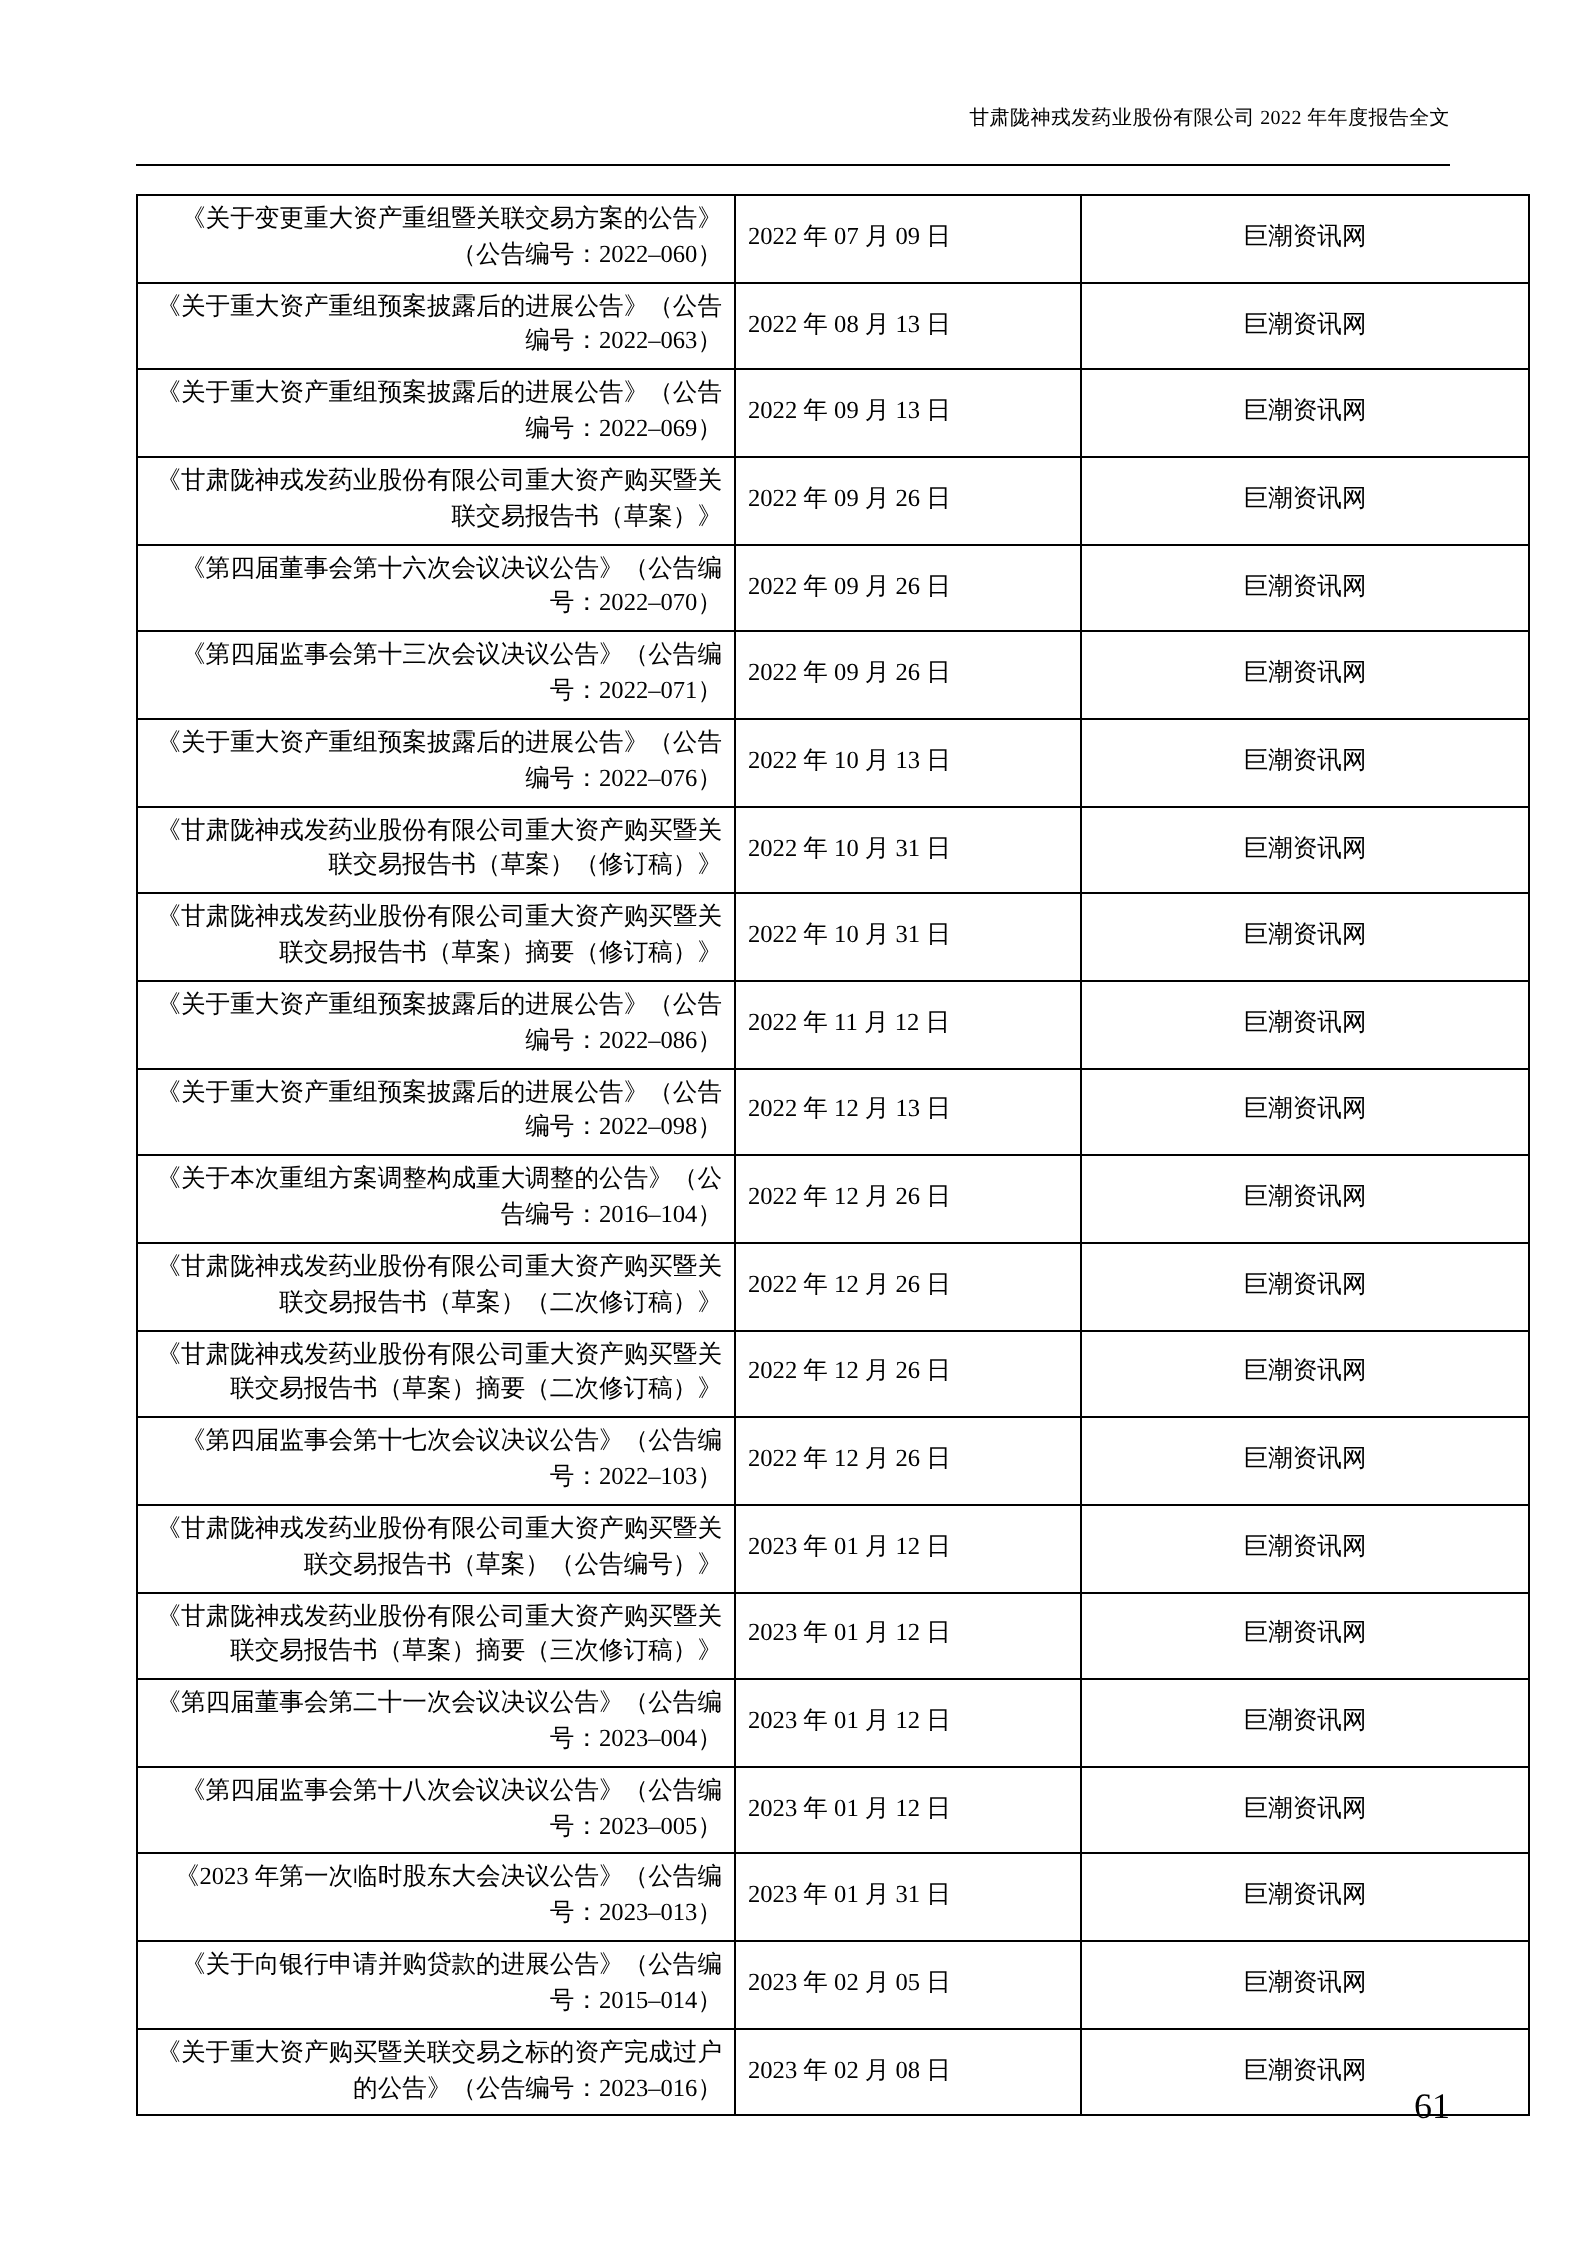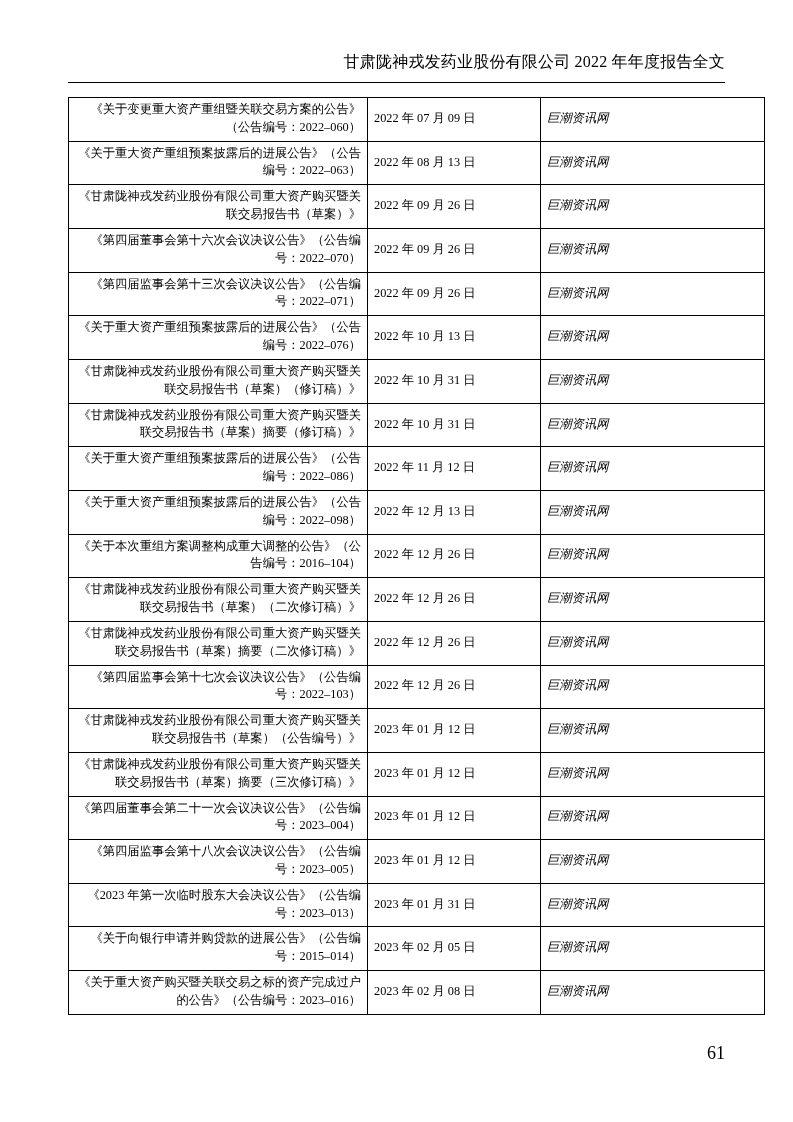--- a/index.html
+++ b/index.html
@@ -19,21 +19,21 @@
     position: relative;
     width: 793px;
     height: 1122px;
     box-sizing: border-box;
     padding: 0 68px;
   }
   .header {
     position: absolute;
     top: 52px;
     right: 68px;
-    font-size: 16px;
+    font-size: 10px;
     letter-spacing: 0.2px;
     white-space: nowrap;
   }
   .header-rule {
     position: absolute;
     top: 82px;
     left: 68px;
     right: 68px;
     height: 1px;
     background: #000000;
@@ -57,21 +57,21 @@
     width: 286px;
     text-align: right;
   }
   td.col-date {
     width: 160px;
     text-align: left;
     white-space: nowrap;
   }
   td.col-site {
     width: 211px;
-    font-style: italic;
+    text-align: center;
   }
   .footer-page {
     position: absolute;
     bottom: 58px;
     right: 68px;
     font-size: 18px;
   }
 </style>
 </head>
 <body>
@@ -87,20 +87,25 @@
           <td class="col-title">《关于变更重大资产重组暨关联交易方案的公告》（公告编号：2022–060）</td>
           <td class="col-date">2022 年 07 月 09 日</td>
           <td class="col-site">巨潮资讯网</td>
         </tr>
         <tr>
           <td class="col-title">《关于重大资产重组预案披露后的进展公告》（公告编号：2022–063）</td>
           <td class="col-date">2022 年 08 月 13 日</td>
           <td class="col-site">巨潮资讯网</td>
         </tr>
         <tr>
+          <td class="col-title">《关于重大资产重组预案披露后的进展公告》（公告编号：2022–069）</td>
+          <td class="col-date">2022 年 09 月 13 日</td>
+          <td class="col-site">巨潮资讯网</td>
+        </tr>
+        <tr>
           <td class="col-title">《甘肃陇神戎发药业股份有限公司重大资产购买暨关联交易报告书（草案）》</td>
           <td class="col-date">2022 年 09 月 26 日</td>
           <td class="col-site">巨潮资讯网</td>
         </tr>
         <tr>
           <td class="col-title">《第四届董事会第十六次会议决议公告》（公告编号：2022–070）</td>
           <td class="col-date">2022 年 09 月 26 日</td>
           <td class="col-site">巨潮资讯网</td>
         </tr>
         <tr>

